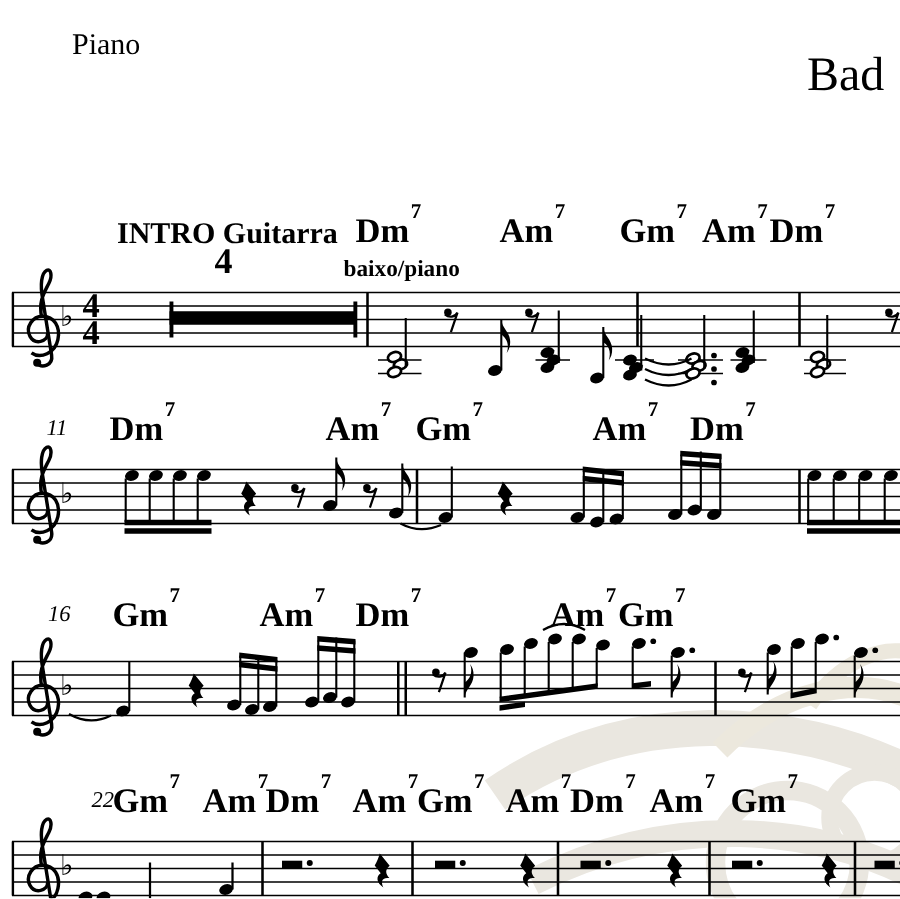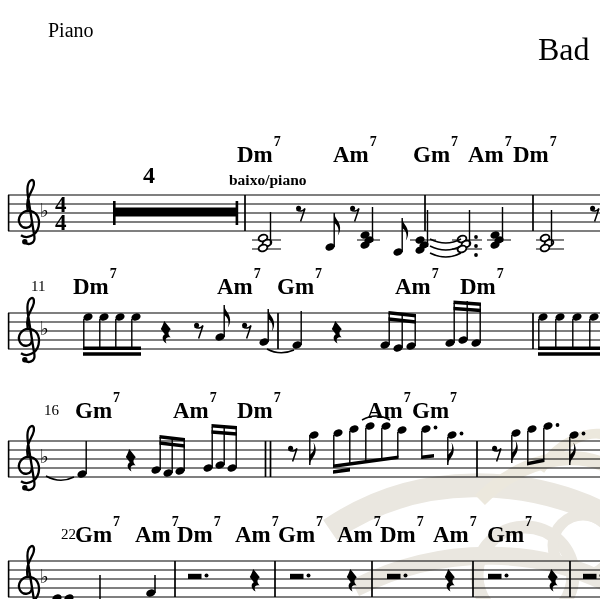--- a/index.html
+++ b/index.html
@@ -11,22 +11,22 @@
   .sys-svg{position:absolute;left:0;z-index:1;}
   #wm{position:absolute;left:0;top:0;z-index:0;}
   .txt{z-index:2;}
   .chord-row{position:absolute;left:0;width:600px;height:30px;z-index:2;}
   .chord{position:absolute;top:0;font-size:23px;font-weight:bold;font-family:"Liberation Serif",serif;}
   .chord sup{font-size:14px;position:relative;top:-7px;margin-left:1px;}
   #row1{top:141px;} #row2{top:273px;} #row3{top:397px;} #row4{top:521px;}
   .section-label{left:78px;top:145px;font-size:20px;font-weight:bold;}
   .mrest-num{left:143px;top:162px;font-size:24px;font-weight:bold;}
   .perf-note{left:229px;top:171px;font-size:15.5px;font-weight:bold;}
-  .mnum{font-size:15px;}
-  #mnum2{left:31px;top:278px;} #mnum3{left:32px;top:402px;margin-left:12px;} #mnum4{left:32px;top:526px;margin-left:29px;}
+  .mnum{font-size:15px;font-style:italic;}
+  #mnum2{left:31px;top:278px;} #mnum3{left:32px;top:402px;} #mnum4{left:32px;top:526px;margin-left:29px;}
   svg text{font-family:"Liberation Serif",serif;}
   text.flat{font-family:"DejaVu Sans",sans-serif;font-size:19px;}
   text.tsig{font-size:23px;font-weight:bold;}
 </style>
 </head>
 <body>
 
 <div id="page">
 
   <svg width="0" height="0" style="position:absolute">
@@ -63,20 +63,21 @@
       <circle cx="525" cy="575" r="48" stroke-width="13"></circle>
       <circle cx="583" cy="545" r="30" stroke-width="11"></circle>
       <path d="M480 500 C520 460 570 450 605 465" stroke-width="14" stroke="#ece8dd"></path>
       <path d="M540 470 C560 440 590 430 605 435" stroke-width="10" stroke="#ece8dd"></path>
     </g>
   </svg>
 
   <div class="abs txt" id="instrument">Piano</div>
   <div class="abs txt" id="title">Bad</div>
 
+  <div class="abs txt section-label">INTRO Guitarra</div>
   <div class="abs txt mrest-num">4</div>
   <div class="abs txt perf-note">baixo/piano</div>
 
   <div class="chord-row" id="row1">
       <span class="chord" style="left: 237px;"><span>Dm</span><sup>7</sup></span>
       <span class="chord" style="left: 333px;"><span>Am</span><sup>7</sup></span>
       <span class="chord" style="left: 413px;"><span>Gm</span><sup>7</sup></span>
       <span class="chord" style="left: 468px;"><span>Am</span><sup>7</sup></span>
       <span class="chord" style="left: 513px;"><span>Dm</span><sup>7</sup></span>
     </div>

